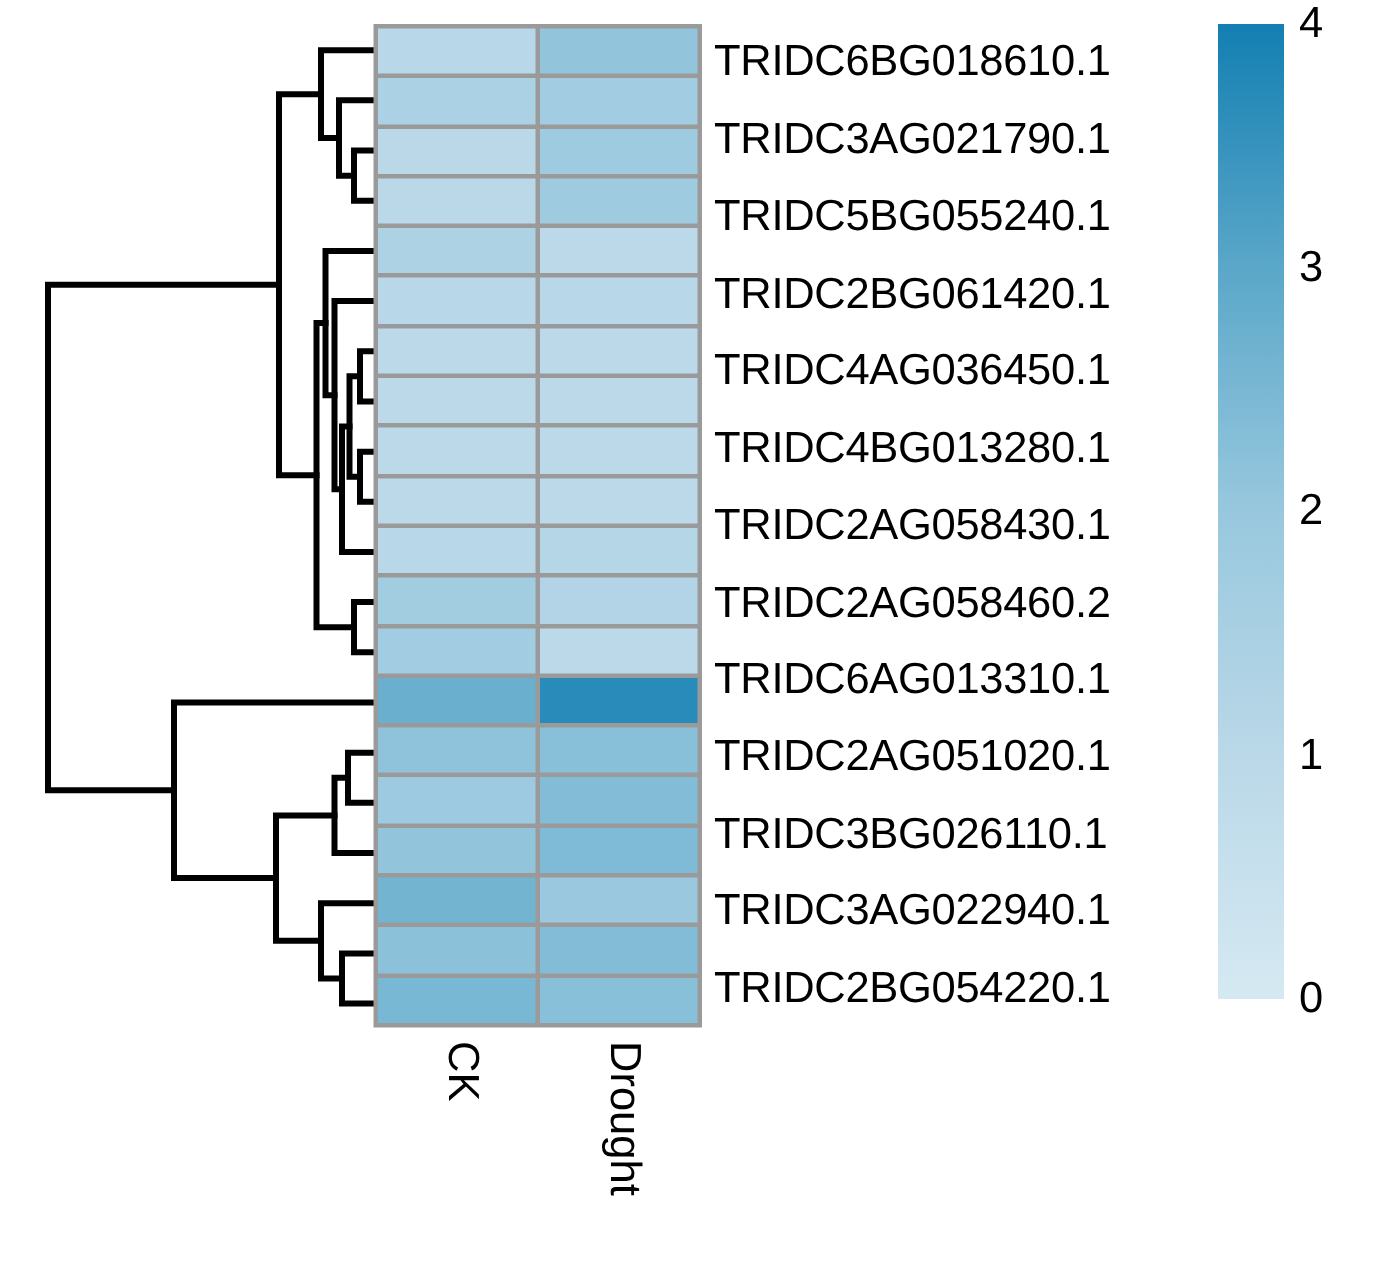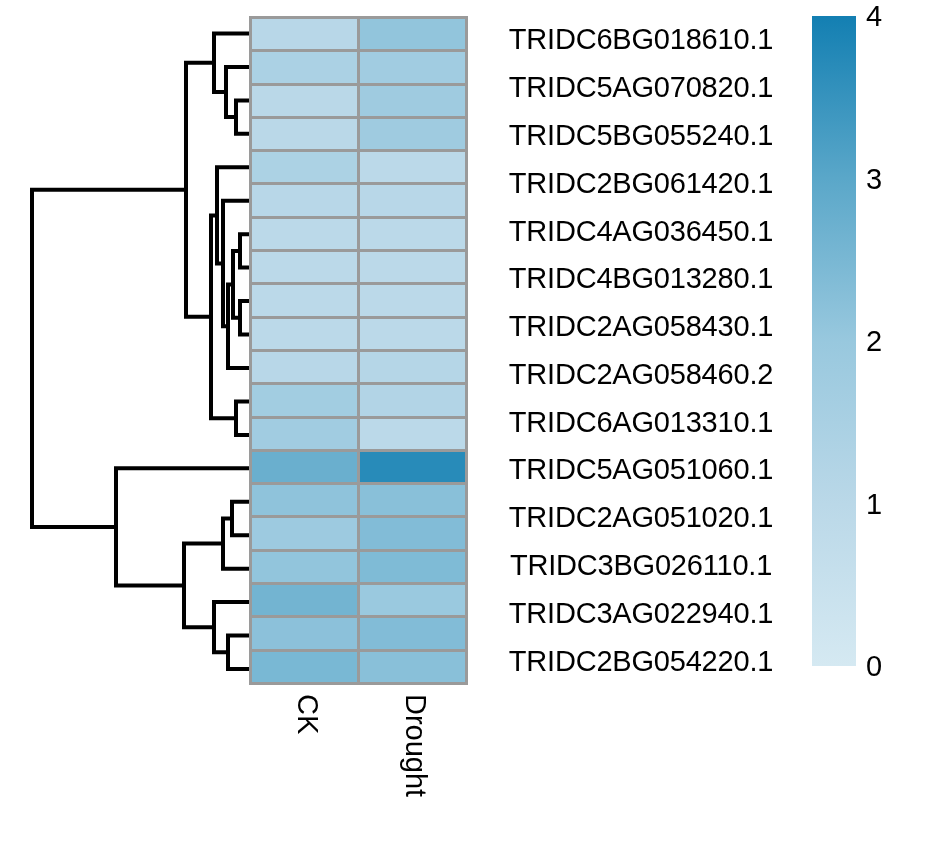--- a/index.html
+++ b/index.html
@@ -44,21 +44,20 @@
   }
   
   #rowlabels {
     position: absolute;
     left: 476px;
     top: 16px;
     width: 330px;
     height: 669px;
     display: flex;
     flex-direction: column;
-    align-items: center;
   }
   .rowlabel {
     flex: 1 1 0;
     display: flex;
     align-items: center;
     font-size: 29px;
     color: #000000;
     letter-spacing: -0.2px;
     white-space: nowrap;
     line-height: 1;
@@ -186,29 +185,28 @@
       <div class="cell" style="background: rgb(115, 180, 209);"></div>
       <div class="cell" style="background: rgb(154, 201, 223);"></div>
       <div class="cell" style="background: rgb(140, 193, 218);"></div>
       <div class="cell" style="background: rgb(130, 188, 215);"></div>
       <div class="cell" style="background: rgb(121, 184, 212);"></div>
       <div class="cell" style="background: rgb(137, 192, 217);"></div>
     </div>
 
   <div id="rowlabels">
       <div class="rowlabel">TRIDC6BG018610.1</div>
-      <div class="rowlabel">TRIDC5AG070820.1</div>
+      <div class="rowlabel">TRIDC3AG021790.1</div>
       <div class="rowlabel">TRIDC5BG055240.1</div>
       <div class="rowlabel">TRIDC2BG061420.1</div>
       <div class="rowlabel">TRIDC4AG036450.1</div>
       <div class="rowlabel">TRIDC4BG013280.1</div>
       <div class="rowlabel">TRIDC2AG058430.1</div>
       <div class="rowlabel">TRIDC2AG058460.2</div>
       <div class="rowlabel">TRIDC6AG013310.1</div>
-      <div class="rowlabel">TRIDC5AG051060.1</div>
       <div class="rowlabel">TRIDC2AG051020.1</div>
       <div class="rowlabel">TRIDC3BG026110.1</div>
       <div class="rowlabel">TRIDC3AG022940.1</div>
       <div class="rowlabel">TRIDC2BG054220.1</div>
     </div>
 
   <div class="collabel" id="collabel-0">CK</div>
   <div class="collabel" id="collabel-1">Drought</div>
 
   <div id="colorbar-wrap">

